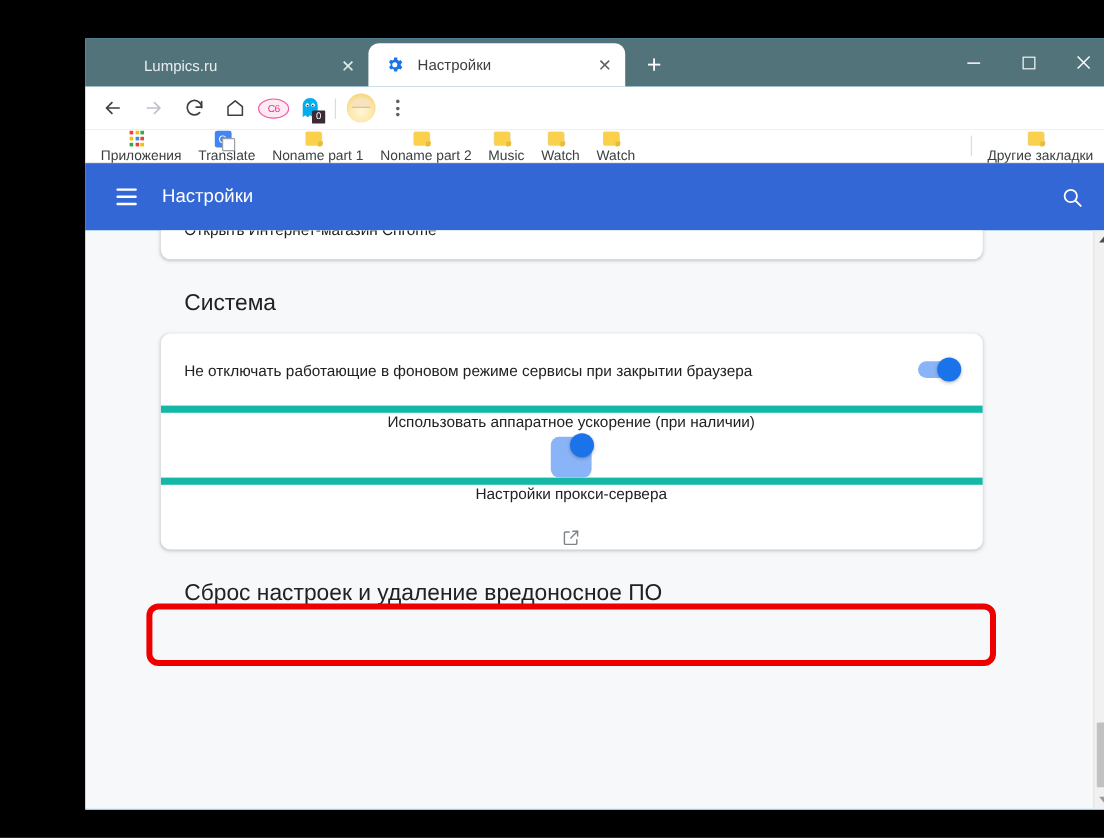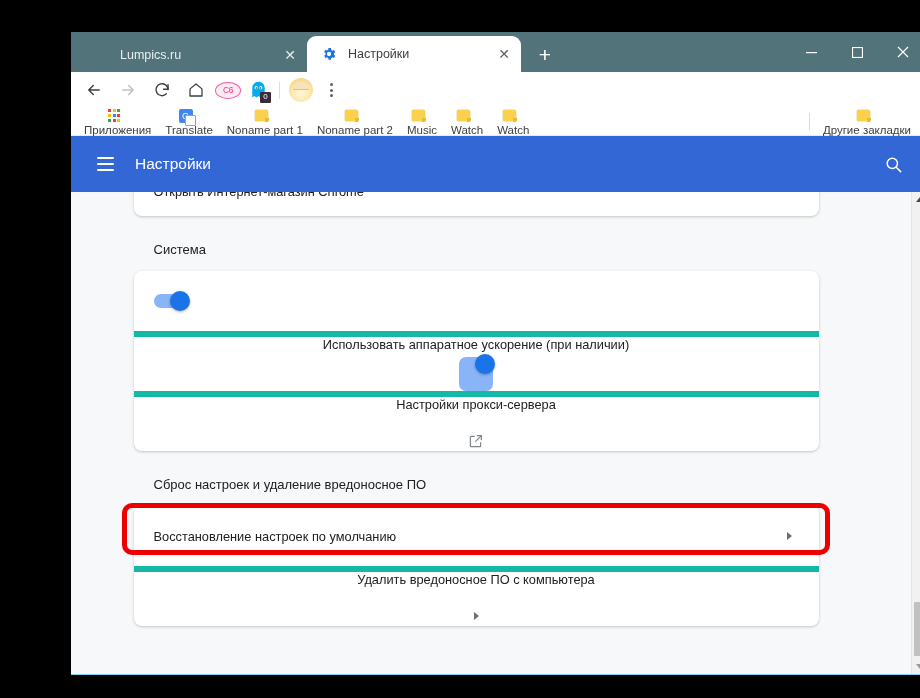--- a/index.html
+++ b/index.html
@@ -317,21 +317,21 @@
     display: flex;
     align-items: center;
     padding: 0 20px;
     font-size: 12.8px;
     color: #202124;
   }
   .row + .row { border-top: 6px solid #14b8a6; flex-direction: column; }
   .row .label { flex: 1 1 auto; }
   .row.tall { height: 60px; }
   .section-title {
-    font-size: 13px;
+    font-size: 19px;
     color: #202124;
     padding: 26px 0 14px 20px;
   }
 
   
   .toggle {
     width: 34px; height: 14px;
     border-radius: 7px;
     background: #8ab4f8;
     position: relative;
@@ -581,20 +581,21 @@
         <div class="card cut">
           <div class="row">
             <span class="label">Открыть Интернет-магазин Chrome</span>
           </div>
         </div>
 
         <div class="section-title">Система</div>
 
         <div class="card">
           <div class="row tall">
+            <span class="label">Не отключать работающие в фоновом режиме сервисы при закрытии браузера</span>
             <span class="toggle">
                 <span class="knob"></span>
               </span>
           </div>
           <div class="row tall">
             <span class="label">Использовать аппаратное ускорение (при наличии)</span>
             <span class="toggle">
                 <span class="knob"></span>
               </span>
           </div>
@@ -607,38 +608,20 @@
                 <path d="M19 14.5V19a1.5 1.5 0 01-1.5 1.5H5A1.5 1.5 0 013.5 19V6.5A1.5 1.5 0 015 5h4.5"></path>
               </svg>
             </span>
           </div>
         </div>
 
         <div class="highlight" style="top:337px;"></div>
 
         <div class="section-title">Сброс настроек и удаление вредоносное ПО</div>
 
-        <div class="card">
-          <div class="row tall">
-            <span class="label">Восстановление настроек по умолчанию</span>
-            <span class="arrow-right">
-              <svg width="12" height="12" viewBox="0 0 12 12">
-                  <path d="M4 2l5 4-5 4z" fill="#6b7075"></path>
-                </svg>
-            </span>
-          </div>
-          <div class="row tall">
-            <span class="label">Удалить вредоносное ПО с компьютера</span>
-            <span class="arrow-right">
-              <svg width="12" height="12" viewBox="0 0 12 12">
-                  <path d="M4 2l5 4-5 4z" fill="#6b7075"></path>
-                </svg>
-            </span>
-          </div>
-        </div>
 
       </div>
     </div>
 
     <div class="scrollbar">
       <div class="sb-arrow up">
           <span class="tri up"></span>
         </div>
       <div class="sb-thumb" style="top:410px;height:54px;"></div>
       <div class="sb-arrow down">

